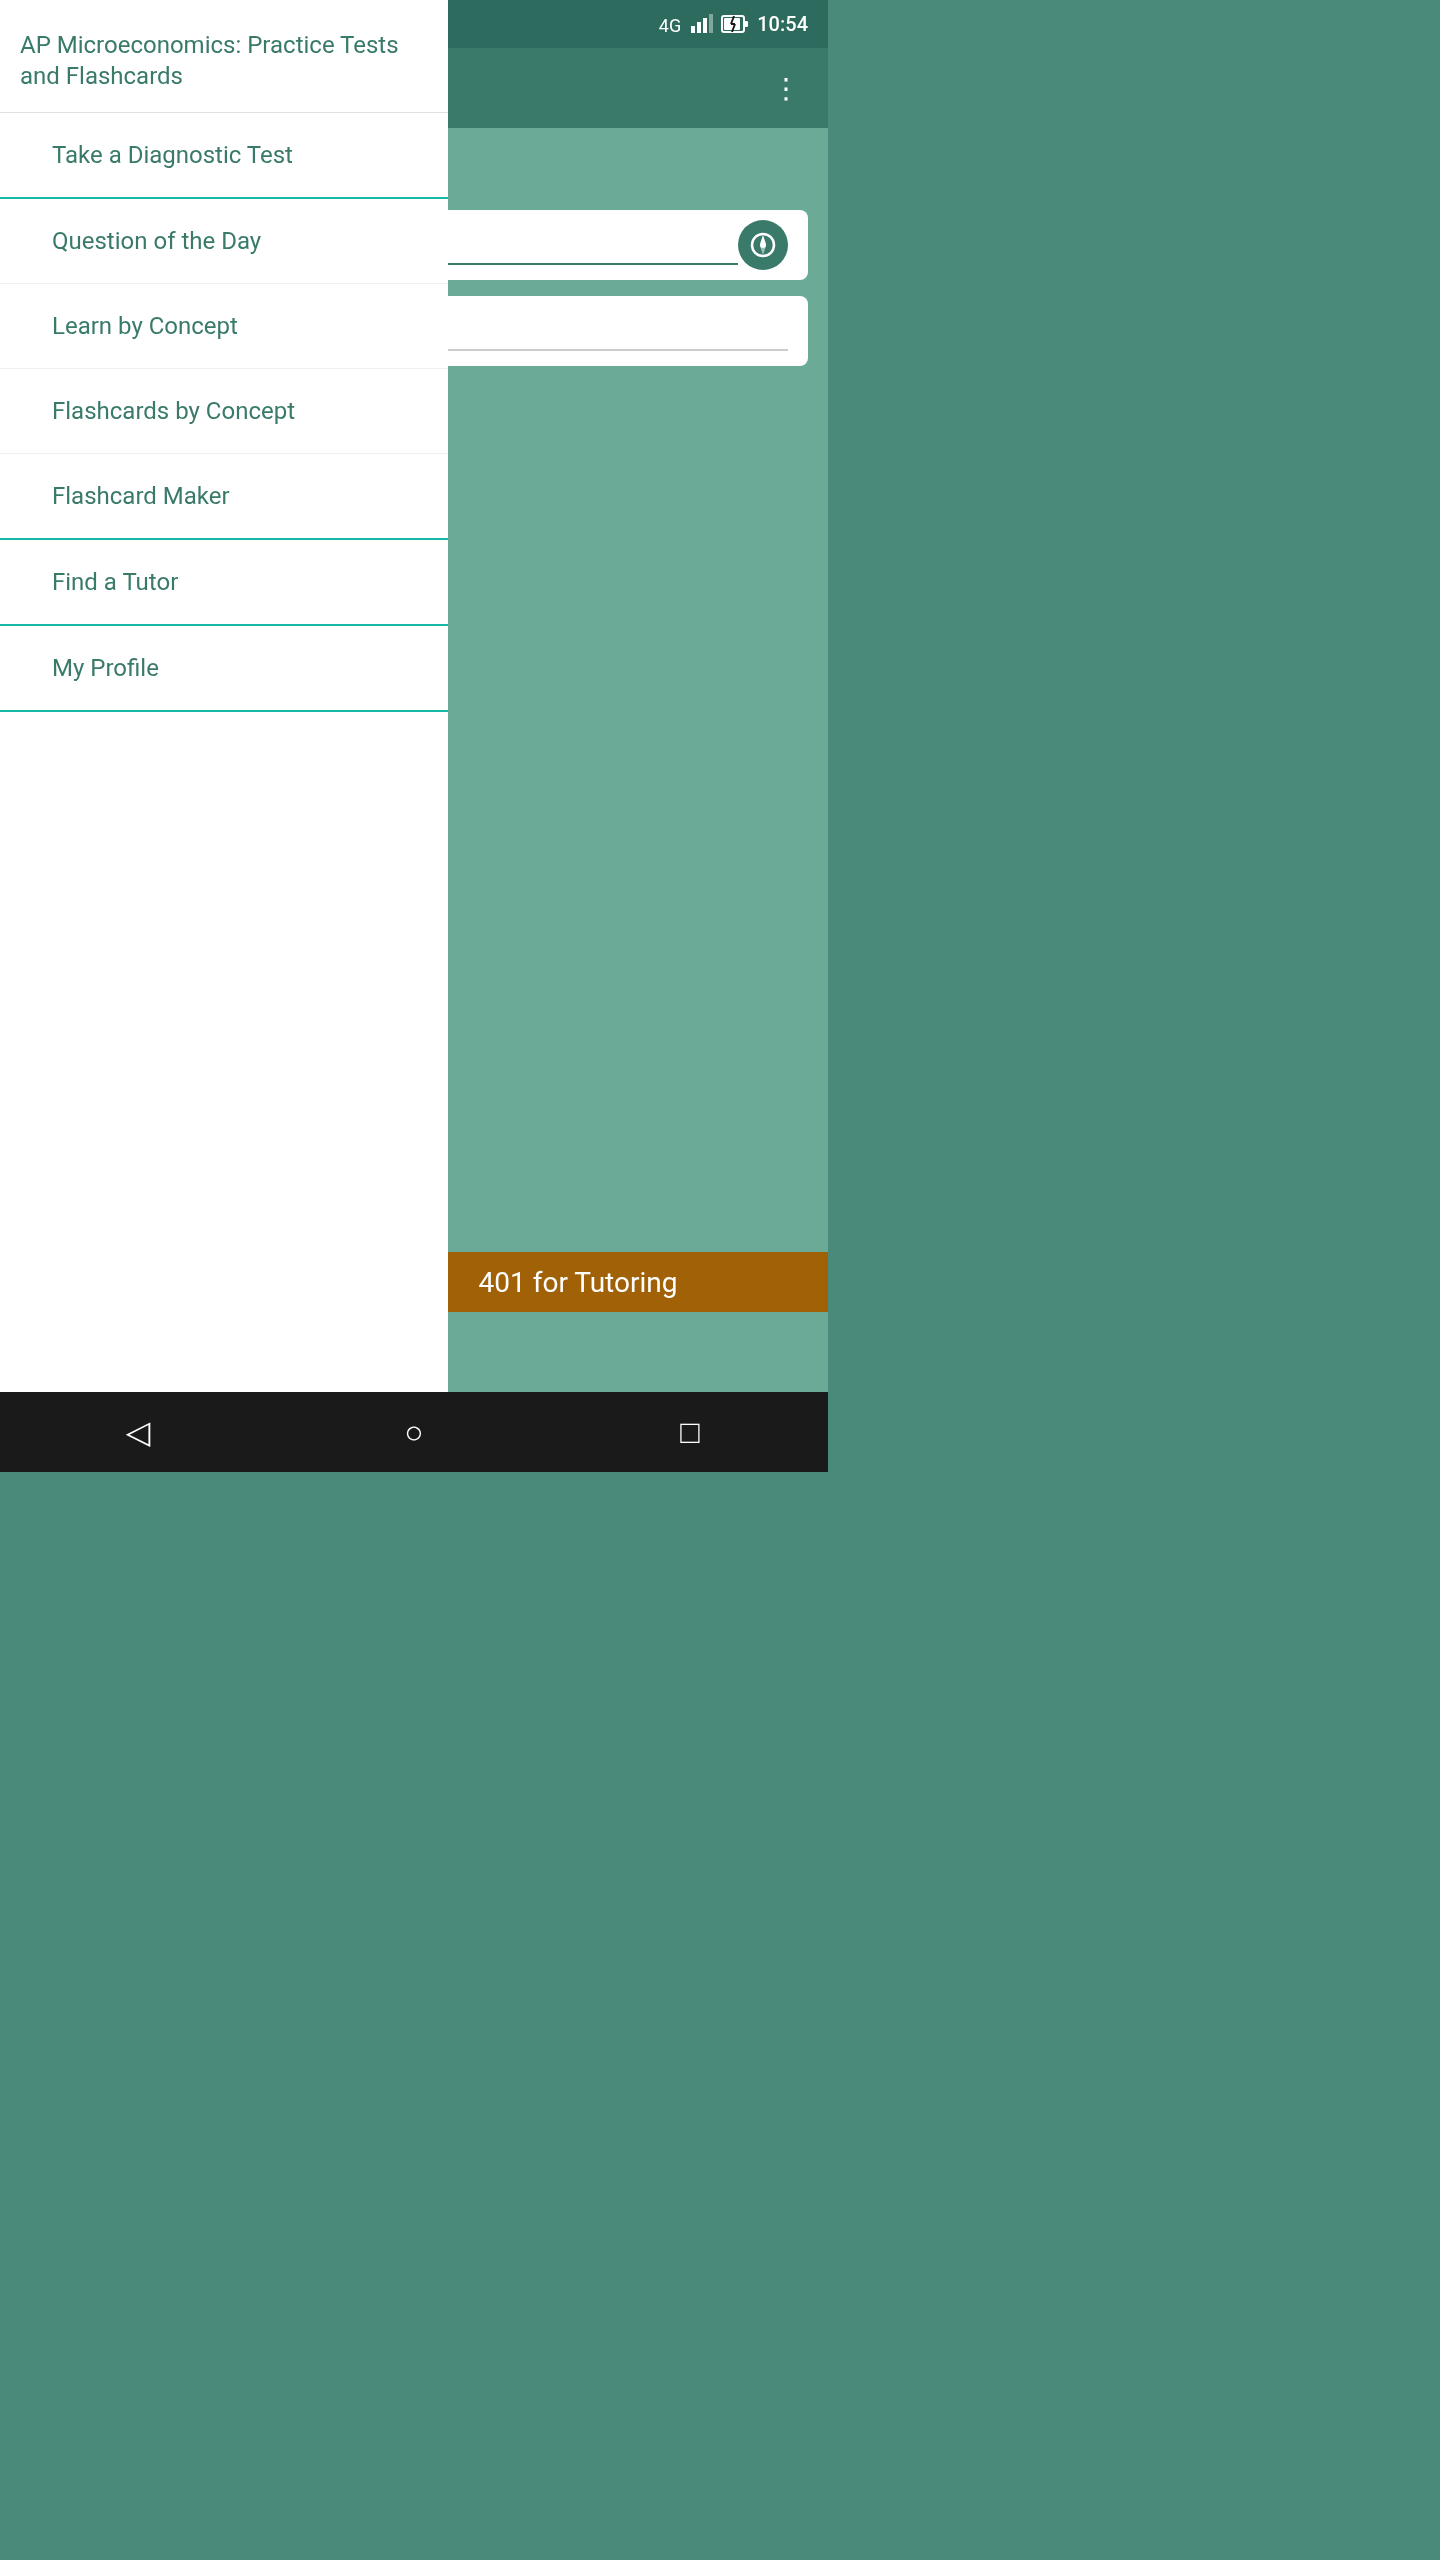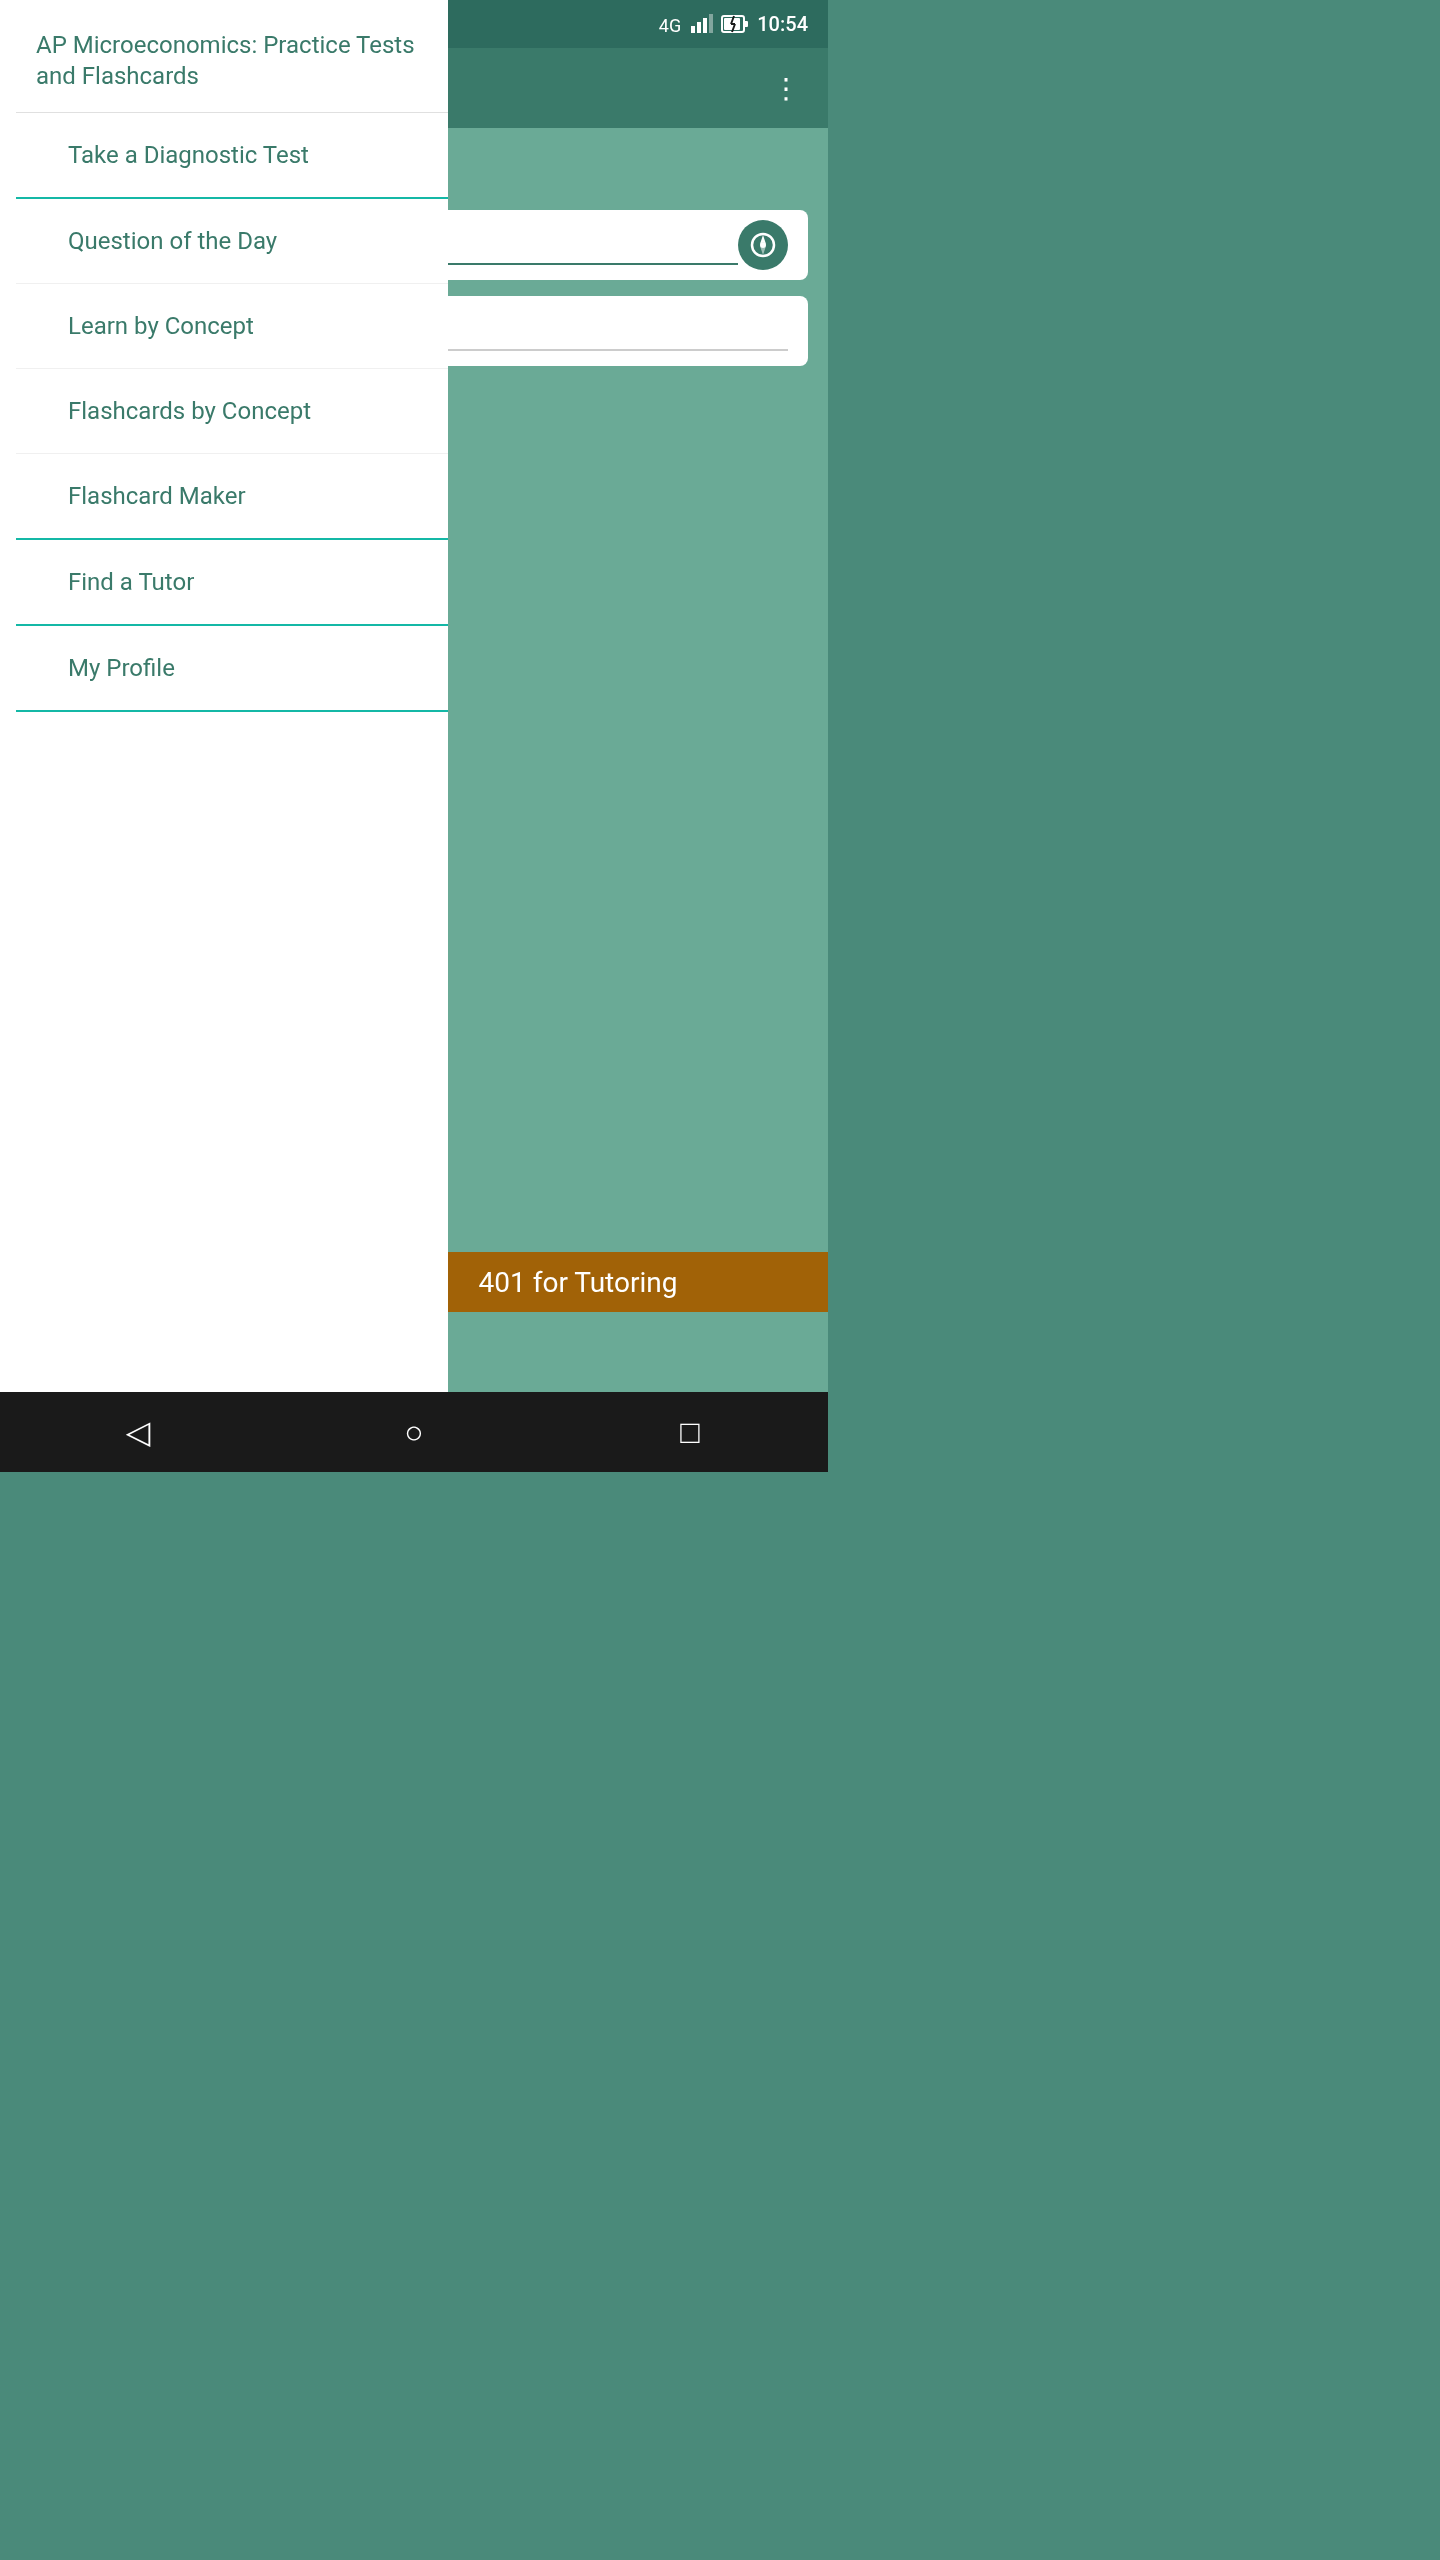--- a/index.html
+++ b/index.html
@@ -219,21 +219,20 @@
       position: absolute;
       top: 0;
       left: 0;
       width: 448px;
       height: calc(100% - 80px);
       background: white;
       z-index: 10;
       display: flex;
       flex-direction: column;
       overflow: hidden;
-      padding-left: 16px;
     }
 
     .drawer-header {
       padding: 30px 20px 20px 20px;
       border-bottom: 1px solid #e0e0e0;
     }
 
     .drawer-header-text {
       color: #3a7a6a;
       font-size: 24px;

